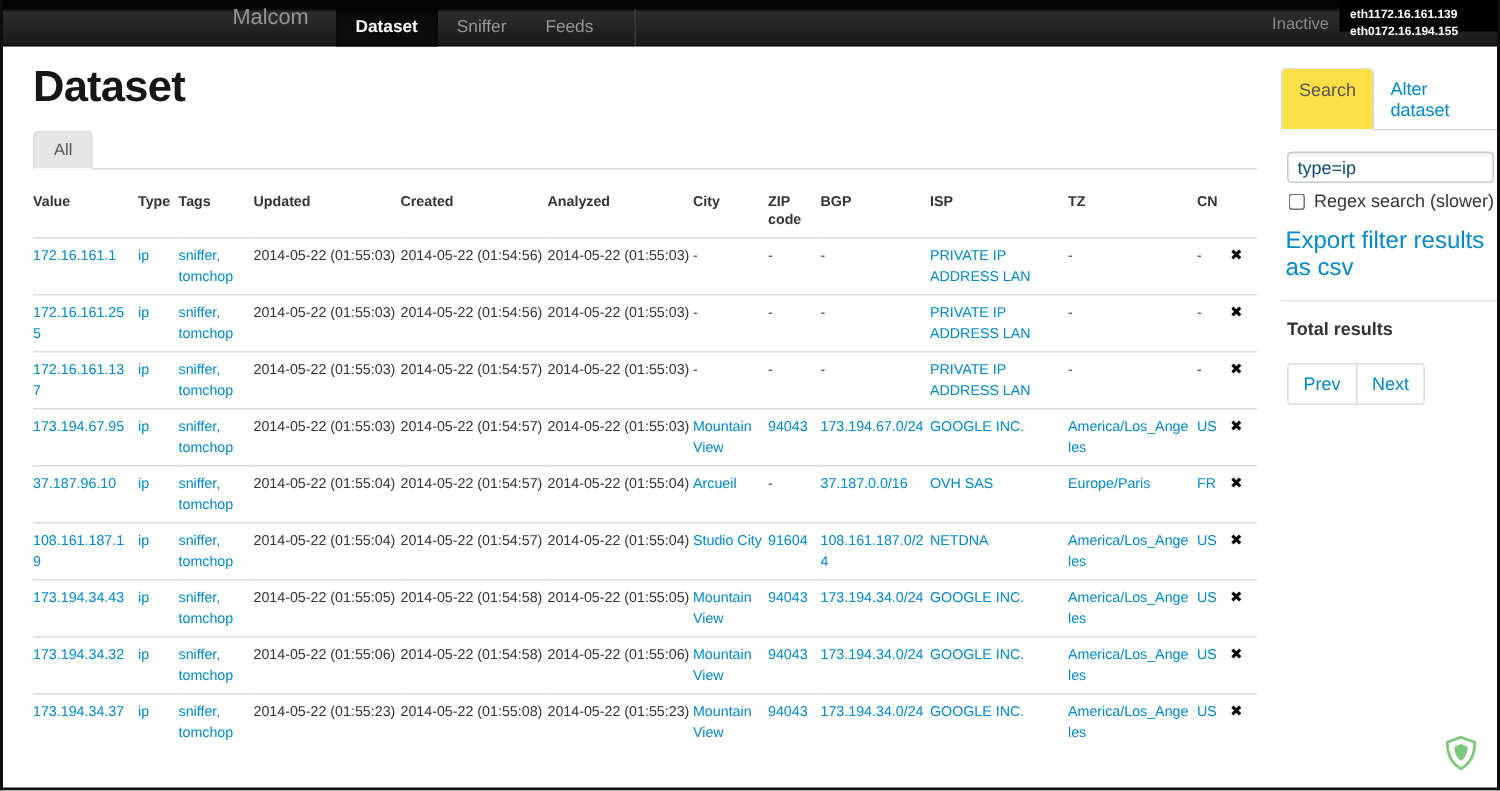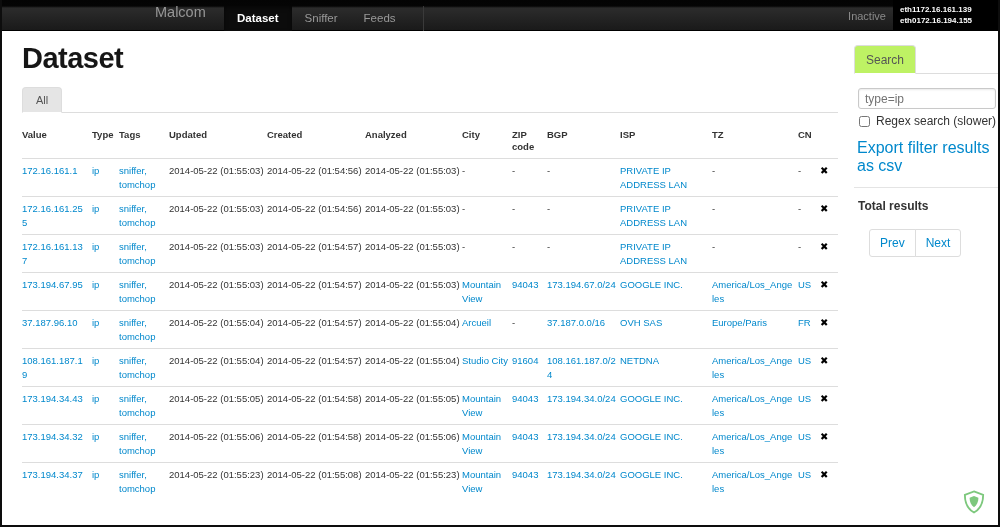--- a/index.html
+++ b/index.html
@@ -13,21 +13,21 @@
   .navbar { position:relative; height:31px;
             background:linear-gradient(to bottom,#040404 0,#050505 6px,#2c2c2c 8px,#1a1a1a 100%);
             border-bottom:1px solid #000; }
   .brand { position:absolute; left:153px; top:4px; font-size:14.5px; color:#969696; }
   .nav-tabs { position:absolute; left:222px; top:6px; height:25px; display:flex;
               padding-right:14px; border-right:1px solid #3a3a3a; }
   .nav-item { padding:0 13px; line-height:25px; font-size:11.5px; color:#999; cursor:pointer; }
   .nav-item.active { background:#0c0c0c; color:#fff; font-weight:bold;
                      box-shadow:inset 0 2px 4px rgba(0,0,0,.55); }
   .nav-status { position:absolute; right:112px; top:10px; font-size:11px; color:#8b8b8b; }
-  .ifaces { position:absolute; right:0; top:0; width:105px; height:31px; background:#000;
+  .ifaces { position:absolute; right:0; top:0; width:105px; height:21px; background:#000;
             color:#fff; font-size:8px; font-weight:bold; line-height:11px;
             padding:4px 0 0 7px; }
 
   
   .main { position:absolute; left:20px; top:38px; width:816px; }
   .page-title { font-size:29px; font-weight:bold; color:#161616; letter-spacing:-0.5px;
                 margin:4px 0 12px 0; }
   .dtabs { border-bottom:1px solid #ddd; display:flex; }
   .dtab { padding:6px 13px; font-size:11px; color:#555; background:#e5e5e5;
           border:1px solid #ddd; border-bottom:1px solid #fff; margin-bottom:-1px;
@@ -41,38 +41,38 @@
   td.date { white-space:nowrap; }
   td.lnk { color:#0088cc; cursor:pointer; }
   td.plain { color:#333; cursor:default; }
   .close-x { font-weight:bold; color:#000; font-size:10px; cursor:pointer; }
 
   
   .sidebar { position:absolute; left:852px; top:45px; width:146px; }
   .stabs { display:flex; border-bottom:1px solid #ddd; }
   .stab { padding:7px 11px 6px 11px; font-size:12px; cursor:pointer; }
   .stab.active { color:#555; border:1px solid #ddd; border-bottom:1px solid #fff;
-                 margin-bottom:-1px; border-radius:4px 4px 0 0; background:#bef264; }
+                 margin-bottom:-1px; border-radius:4px 4px 0 0; background:#fde047; }
   .stab.link { color:#0088cc; }
   .search-input { display:block; margin:14px 0 0 4px; width:138px; height:21px;
-                  padding:2px 6px; font-size:12px; color:#737373;
+                  padding:2px 6px; font-size:12px; color:#0c4a6e;
                   font-family:"Liberation Sans","DejaVu Sans",sans-serif;
                   border:1px solid #c9c9c9; border-radius:3px;
                   box-shadow:inset 0 1px 2px rgba(0,0,0,.09); outline:none; }
   .regex-row { margin:5px 0 0 5px; display:flex; align-items:center; gap:6px;
                font-size:12px; color:#333; }
   .regex-row input { width:11px; height:11px; margin:0; }
   .export-link { display:inline-block; margin:11px 0 0 3px; font-size:16px;
                  color:#0088cc; text-decoration:none; cursor:pointer; }
   .side-divider { border:none; border-top:1px solid #e4e4e4; margin:12px 0 11px 0; }
   .total-label { margin-left:4px; font-size:12px; font-weight:bold; color:#333; }
   .pager { display:inline-flex; margin:16px 0 0 4px; }
   .pager .pg { border:1px solid #ddd; background:#fff; padding:6px 10px; font-size:12px;
                color:#0088cc; margin-left:-1px; cursor:pointer; white-space:nowrap; }
-  .pager .pg:first-child { border-radius:3px 0 0 3px; margin-left:11px; }
+  .pager .pg:first-child { border-radius:3px 0 0 3px; margin-left:0; }
   .pager .pg:last-child { border-radius:0 3px 3px 0; }
 
   .shield { position:absolute; right:13px; bottom:11px; width:22px; height:24px; cursor:pointer; }
 </style>
 </head>
 <body>
 
 <div class="window">
 
   <div class="navbar">
@@ -293,20 +293,21 @@
       </td>
     </tr>
 
   </tbody>
     </table>
   </div>
 
   <div class="sidebar">
     <div class="stabs">
       <span class="stab active">Search</span>
+      <span class="stab link">Alter dataset</span>
     </div>
 
     <input class="search-input" type="text" value="type=ip" style="">
 
     <label class="regex-row">
       <input type="checkbox" style="">
       <span>Regex search (slower)</span>
     </label>
 
     <a class="export-link">Export filter results as csv</a>

